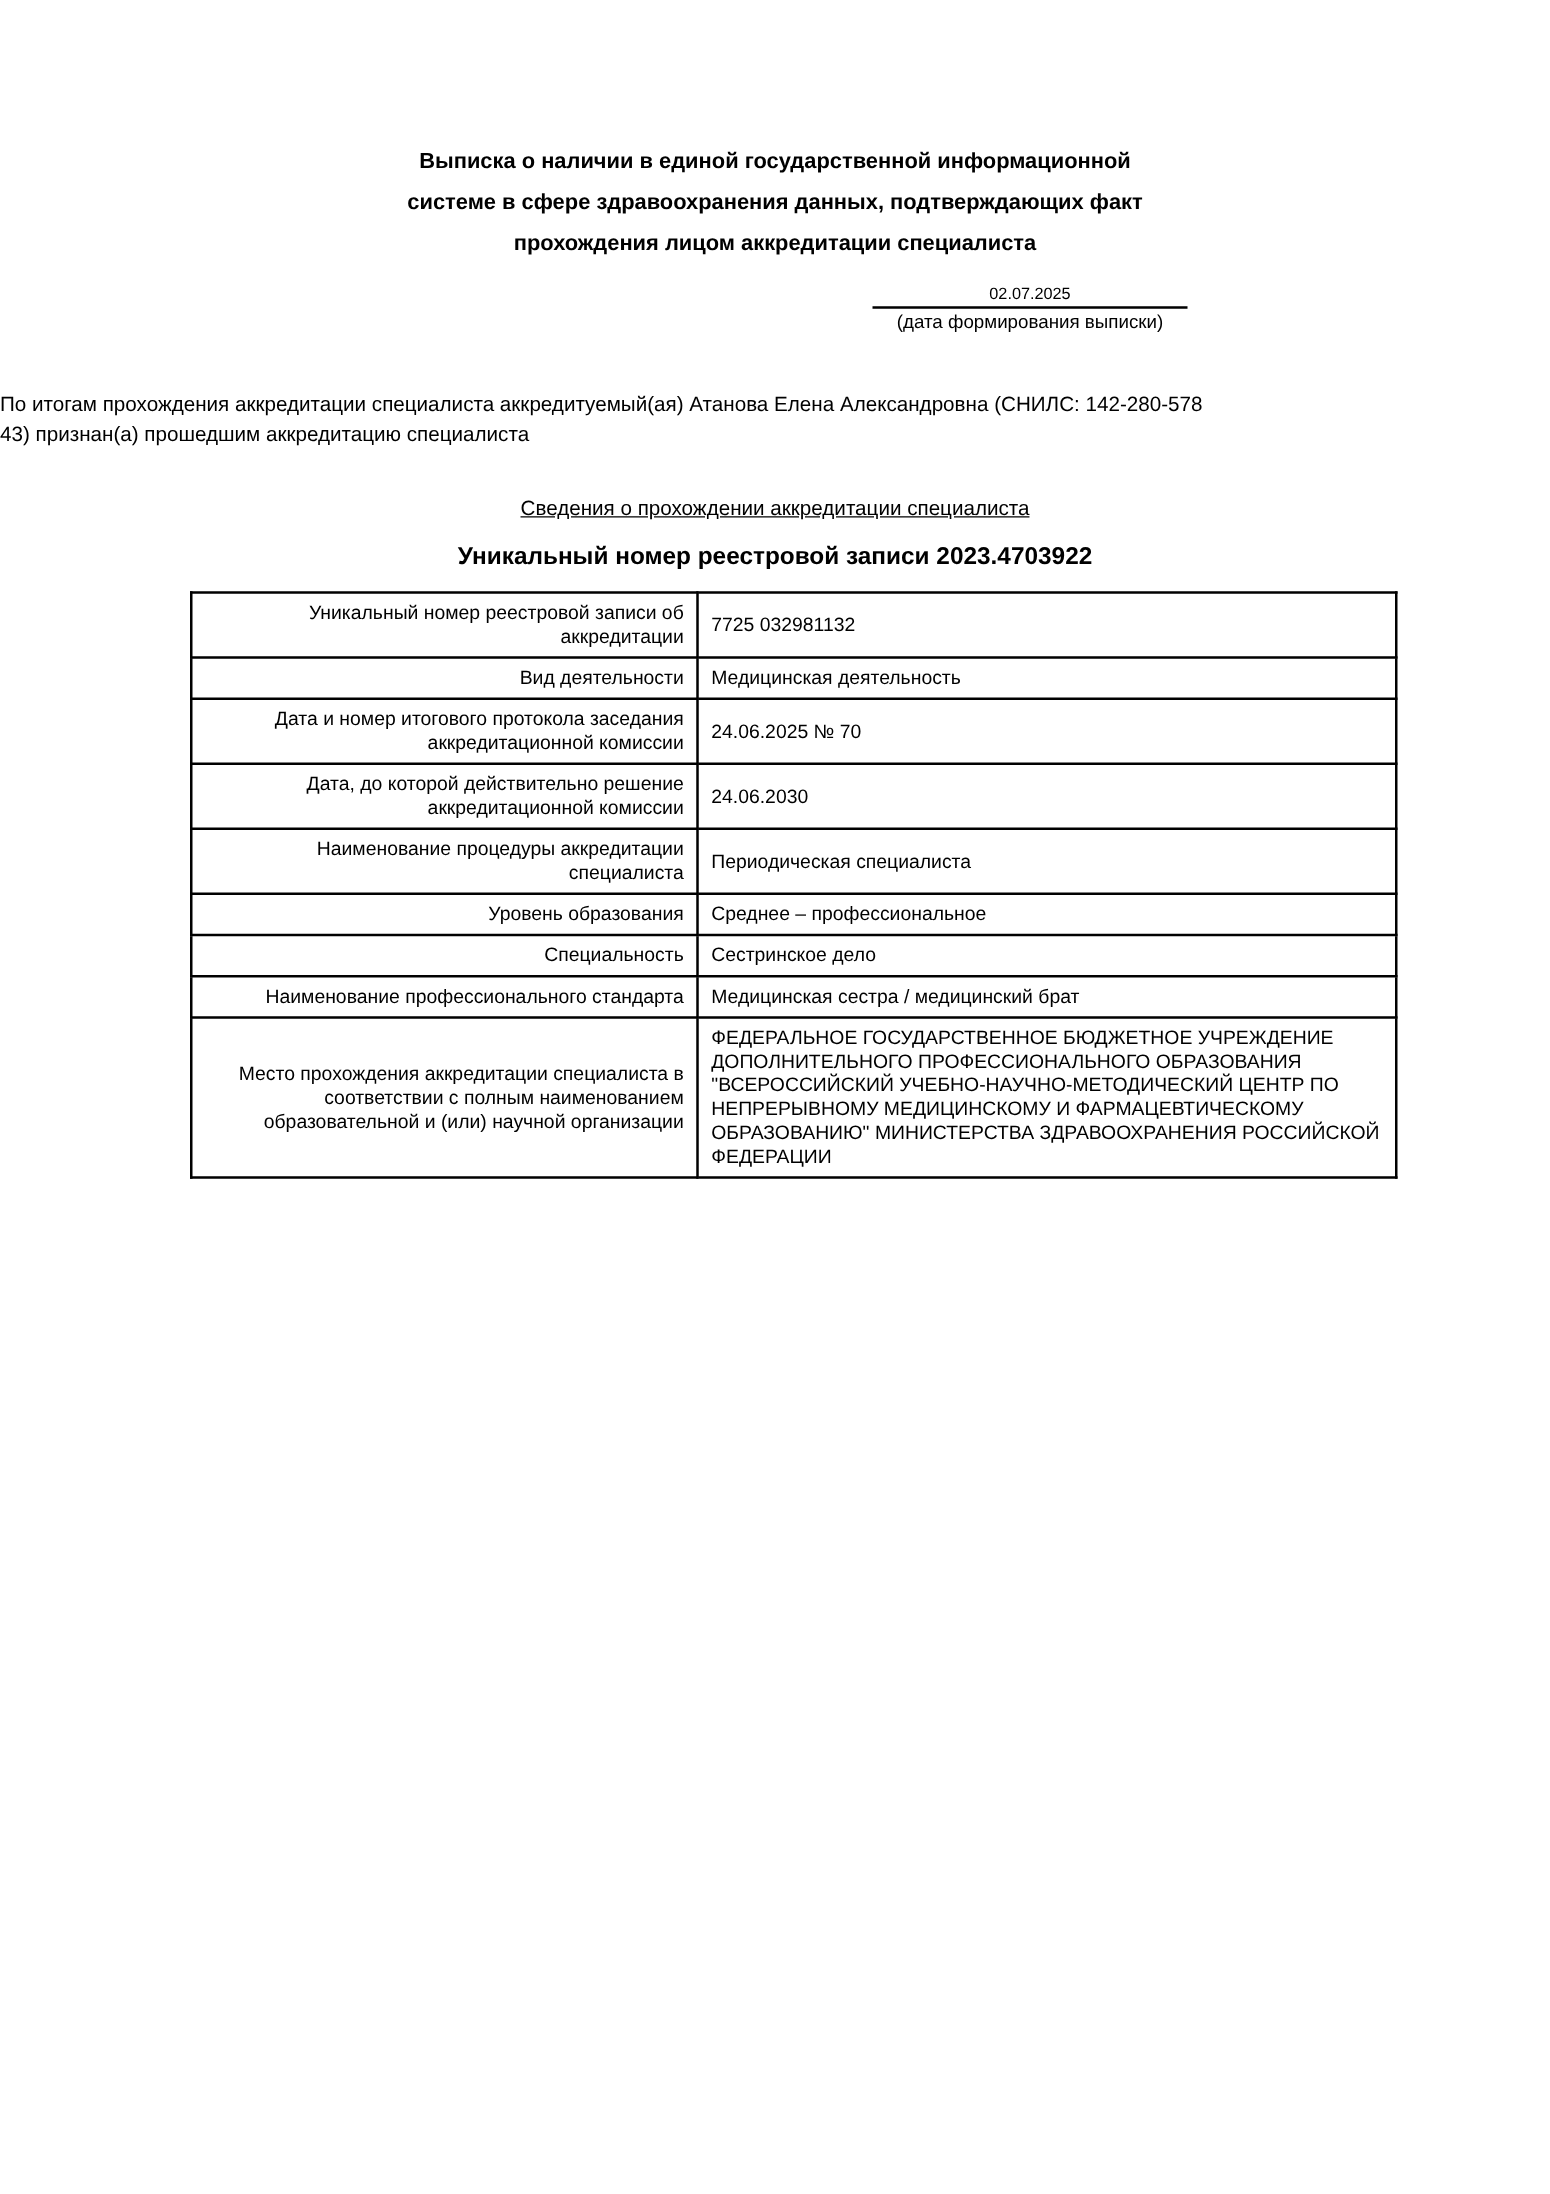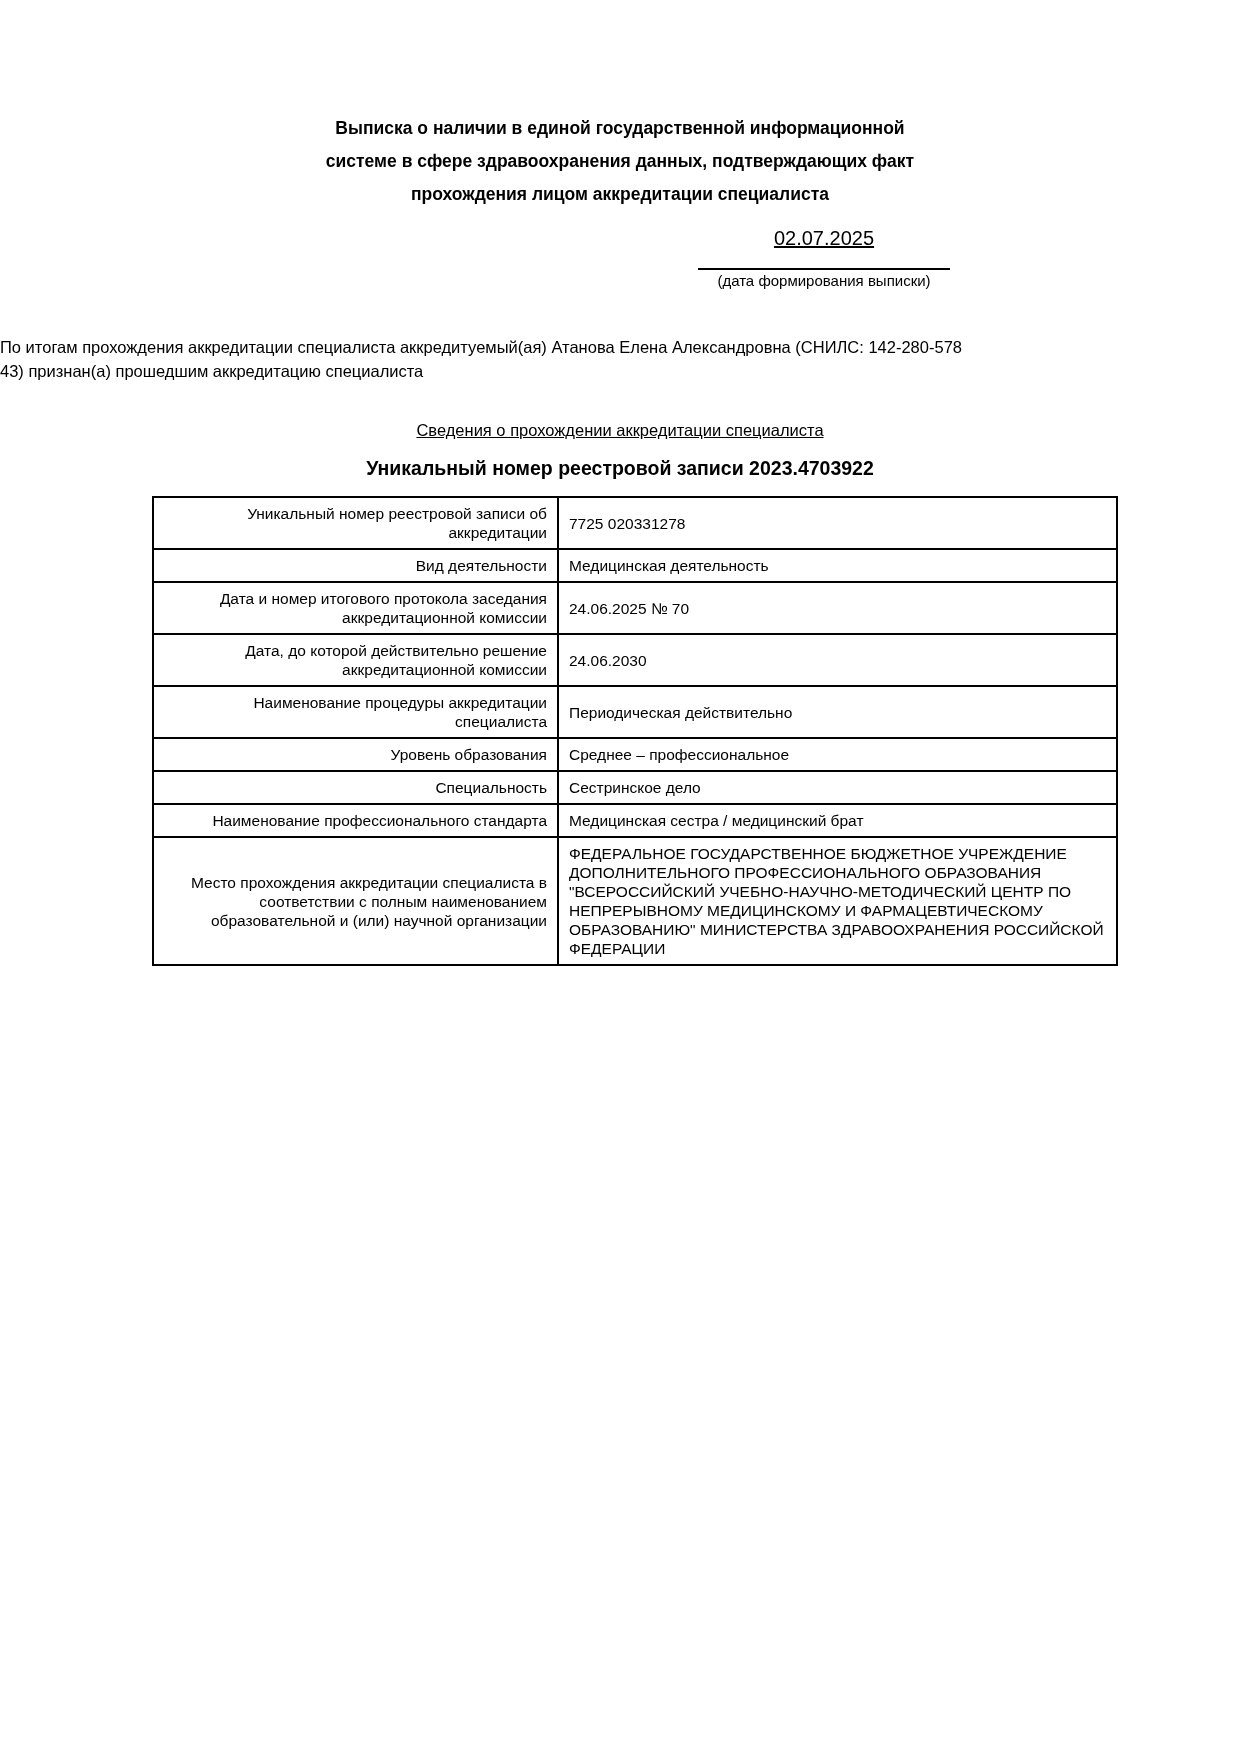--- a/index.html
+++ b/index.html
@@ -24,24 +24,23 @@
     line-height: 33px;
   }
   .doc-title div { white-space: nowrap; }
 
   .date-block {
     width: 252px;
     margin: 16px 290px 0 auto;
     text-align: center;
   }
   .date-value {
-    font-size: 20px;
+    font-size: 13px;
     border-bottom: 2px solid #000000;
-    padding-bottom: 18px;
-    text-decoration: underline;
+    padding-bottom: 3px;
   }
   .date-caption {
     font-size: 15px;
     margin-top: 2px;
     white-space: nowrap;
   }
 
   .intro {
     margin-top: 46px;
     text-align: left;
@@ -102,37 +101,37 @@
   </div>
 
   <div class="section-heading">Сведения о прохождении аккредитации специалиста</div>
 
   <div class="registry-heading">Уникальный номер реестровой записи 2023.4703922</div>
 
   <table class="acc-table">
     <tbody>
       <tr>
         <td class="cell-label">Уникальный номер реестровой записи об аккредитации</td>
-        <td class="cell-value">7725 020331278</td>
+        <td class="cell-value">7725 032981132</td>
       </tr>
       <tr>
         <td class="cell-label">Вид деятельности</td>
         <td class="cell-value">Медицинская деятельность</td>
       </tr>
       <tr>
         <td class="cell-label">Дата и номер итогового протокола заседания аккредитационной комиссии</td>
         <td class="cell-value">24.06.2025 № 70</td>
       </tr>
       <tr>
         <td class="cell-label">Дата, до которой действительно решение аккредитационной комиссии</td>
         <td class="cell-value">24.06.2030</td>
       </tr>
       <tr>
         <td class="cell-label">Наименование процедуры аккредитации специалиста</td>
-        <td class="cell-value">Периодическая действительно</td>
+        <td class="cell-value">Периодическая специалиста</td>
       </tr>
       <tr>
         <td class="cell-label">Уровень образования</td>
         <td class="cell-value">Среднее – профессиональное</td>
       </tr>
       <tr>
         <td class="cell-label">Специальность</td>
         <td class="cell-value">Сестринское дело</td>
       </tr>
       <tr>

